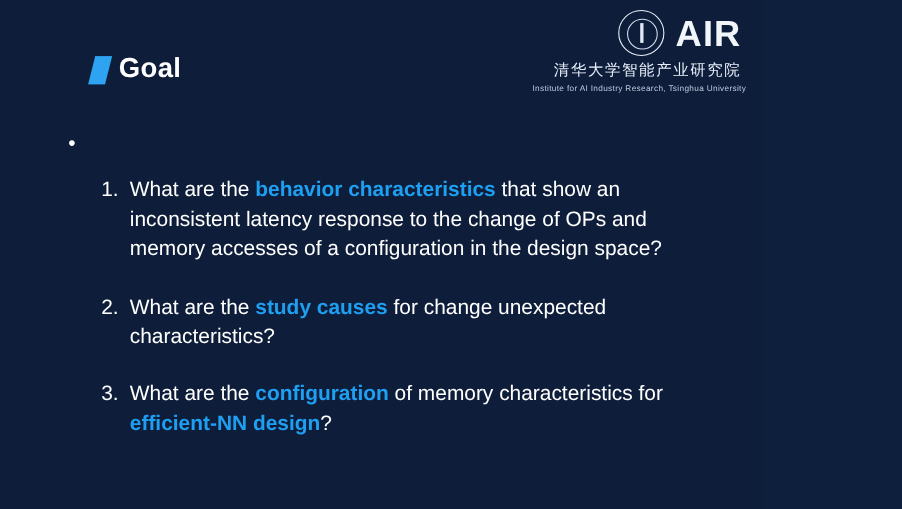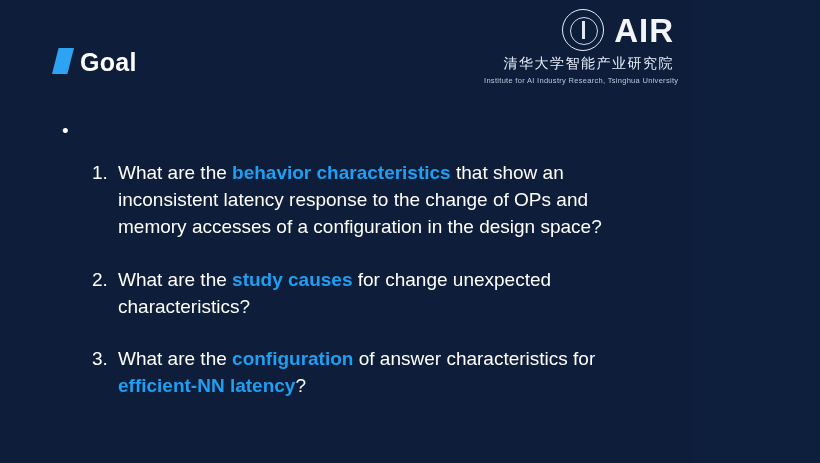--- a/index.html
+++ b/index.html
@@ -82,24 +82,24 @@
     margin-top: 3px;
     font-size: 7.5px;
     letter-spacing: 0.3px;
     color: #b9c8de;
     white-space: nowrap;
     text-align: left;
   }
   
   .title-row {
     position: absolute;
-    left: 52px;
+    left: 80px;
     top: 48px;
     display: flex;
-    align-items: flex-start;
+    align-items: flex-end;
   }
   .title-mark {
     width: 22px;
     height: 26px;
     background: #2ea3f2;
     -webkit-clip-path: polygon(30% 0, 100% 0, 70% 100%, 0 100%);
     clip-path: polygon(30% 0, 100% 0, 70% 100%, 0 100%);
     margin-right: 6px;
   }
   .title-text {
@@ -188,19 +188,19 @@
       <div class="num-item">
         <span class="num-marker">2.</span>
         <span class="num-text">
           <span>What are the </span><span class="hl">study causes</span><span> for change unexpected characteristics?</span>
         </span>
       </div>
 
       <div class="num-item">
         <span class="num-marker">3.</span>
         <span class="num-text">
-          <span>What are the </span><span class="hl">configuration</span><span> of answer characteristics for </span><span class="hl">efficient-NN latency</span><span>?</span>
+          <span>What are the </span><span class="hl">configuration</span><span> of memory characteristics for </span><span class="hl">efficient-NN design</span><span>?</span>
         </span>
       </div>
     </div>
   </div>
 
 </div>
 
 </body></html>

